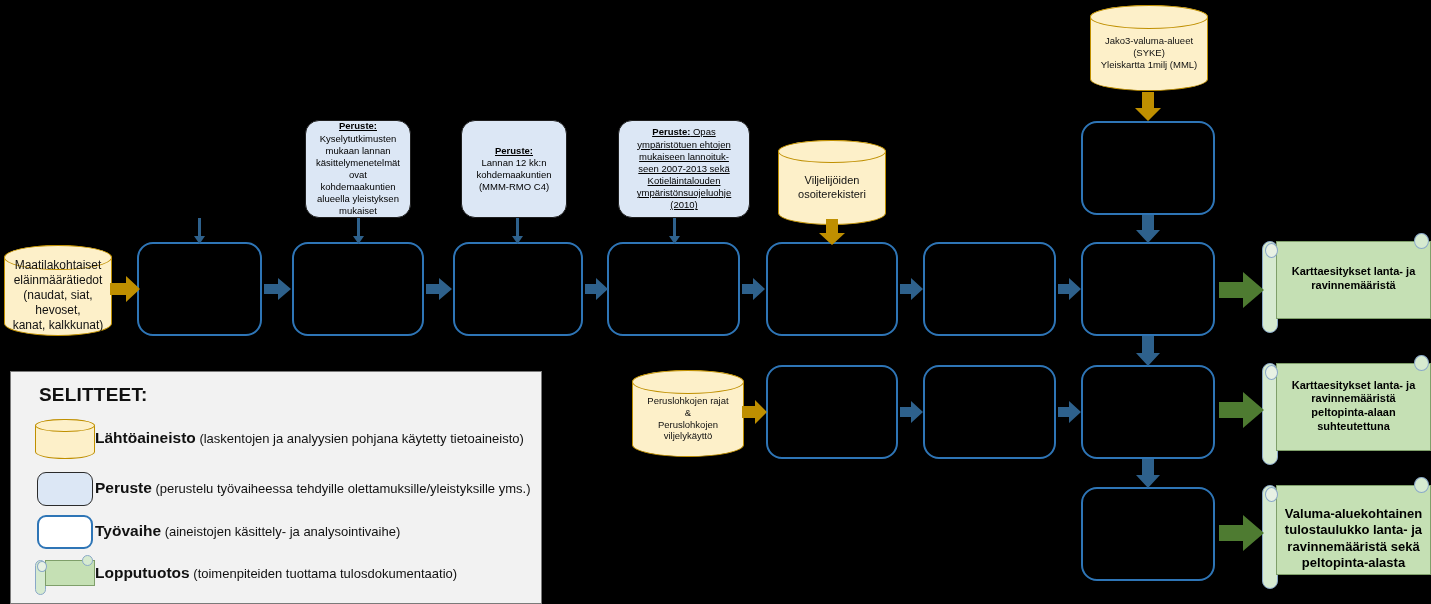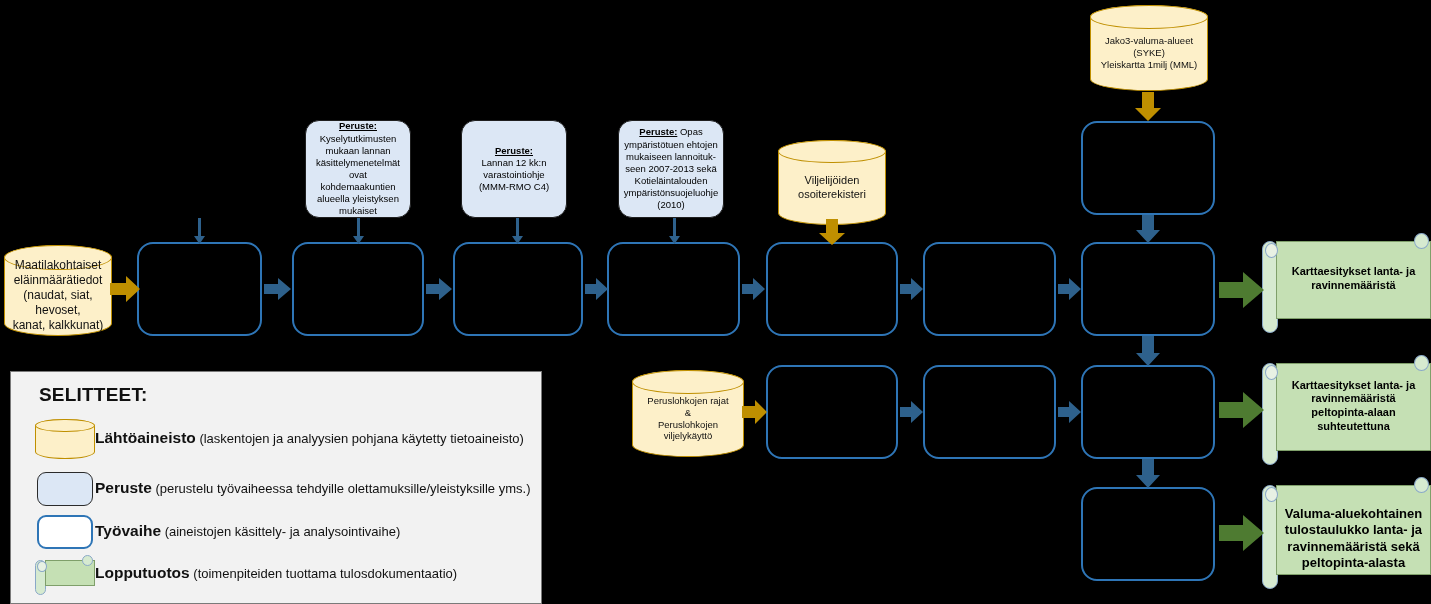--- a/index.html
+++ b/index.html
@@ -183,26 +183,26 @@
       <div>ovat kohdemaakuntien</div>
       <div>alueella yleistyksen</div>
       <div>mukaiset</div>
     </div>
   </div>
 
   <div class="basis" style="left:461px;top:120px;width:106px;height:98px;font-size:9.5px;">
     <div>
       <div><u>Peruste:</u></div>
       <div>Lannan 12 kk:n</div>
-      <div>varastointiohje</div>
+      <div>kohdemaakuntien</div>
       <div>(MMM-RMO C4)</div>
     </div>
   </div>
 
-  <div class="basis" style="left:618px;top:120px;width:106px;height:98px;font-size:9.5px;">
+  <div class="basis" style="left:618px;top:120px;width:132px;height:98px;font-size:9.5px;text-decoration:underline;">
     <div>
       <div><u>Peruste:</u><span> Opas</span></div>
       <div>ympäristötuen ehtojen</div>
       <div>mukaiseen lannoituk-</div>
       <div>seen 2007-2013 sekä</div>
       <div>Kotieläintalouden</div>
       <div>ympäristönsuojeluohje</div>
       <div>(2010)</div>
     </div>
   </div>

